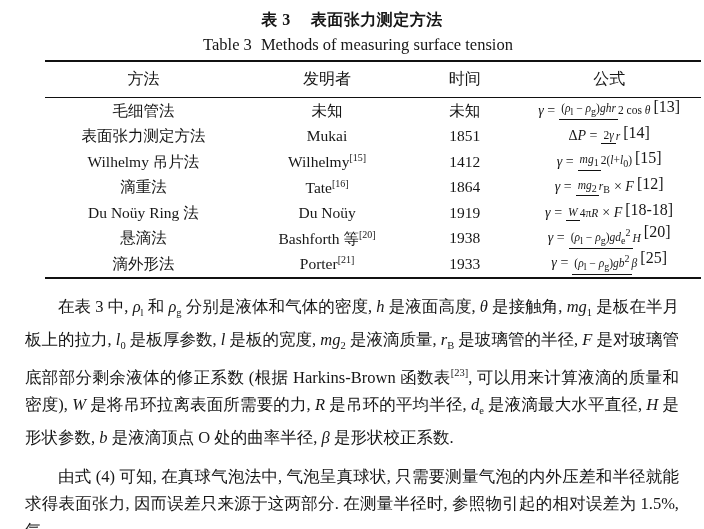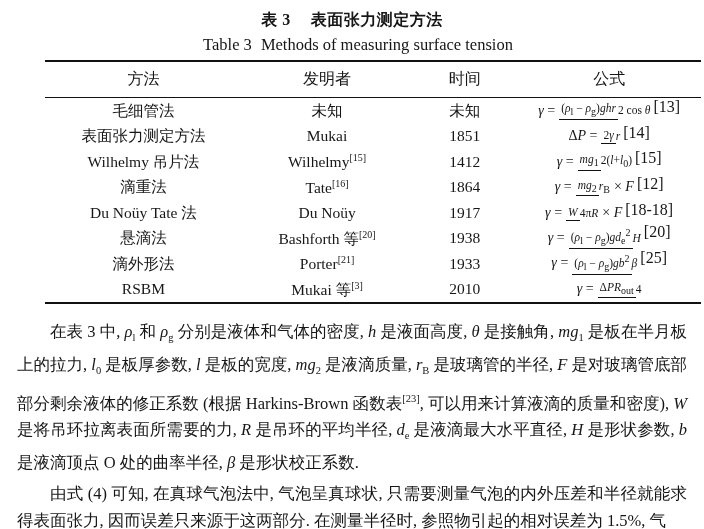--- a/index.html
+++ b/index.html
@@ -90,21 +90,21 @@
     margin-left:-1px;
   }
   
   .body-text{
     margin:14px 1px 0 1px;
     font-size:16.5px;
     line-height:27px;
     text-align:justify;
   }
   .body-text p{
-    margin:4px;
+    margin:12px;
     text-indent:2em;
   }
   .body-text sub,.body-text sup{font-size:10.5px;}
   i{font-style:italic;}
 </style>
 </head>
 <body>
 
 <div class="page">
 
@@ -179,23 +179,23 @@
               <span class="f-lhs"><i>γ</i> =</span>
               <span class="frac">
                 <span class="num"><i>mg</i><sub>2</sub></span>
                 <span class="den"><i>r</i><sub>B</sub></span>
               </span>
               <span class="f-suf">× <i>F</i></span>
               <span class="f-ref">[12]</span>
             </span></td>
         </tr>
         <tr>
-          <td class="c-method">Du Noüy Tate 法</td>
+          <td class="c-method">Du Noüy Ring 法</td>
           <td class="c-inventor">Du Noüy</td>
-          <td class="c-year">1917</td>
+          <td class="c-year">1919</td>
           <td class="c-formula"><span class="formula">
               <span class="f-lhs"><i>γ</i> =</span>
               <span class="frac">
                 <span class="num"><i>W</i></span>
                 <span class="den">4π<i>R</i></span>
               </span>
               <span class="f-suf">× <i>F</i></span>
               <span class="f-ref">[18-18]</span>
             </span></td>
         </tr>
@@ -216,32 +216,20 @@
           <td class="c-method">滴外形法</td>
           <td class="c-inventor">Porter<sup>[21]</sup></td>
           <td class="c-year">1933</td>
           <td class="c-formula"><span class="formula">
               <span class="f-lhs"><i>γ</i> =</span>
               <span class="frac">
                 <span class="num">(<i>ρ</i><sub>l</sub> − <i>ρ</i><sub>g</sub>)<i>gb</i><sup>2</sup></span>
                 <span class="den"><i>β</i></span>
               </span>
               <span class="f-ref">[25]</span>
-            </span></td>
-        </tr>
-        <tr>
-          <td class="c-method">RSBM</td>
-          <td class="c-inventor">Mukai 等<sup>[3]</sup></td>
-          <td class="c-year">2010</td>
-          <td class="c-formula"><span class="formula">
-              <span class="f-lhs"><i>γ</i> =</span>
-              <span class="frac">
-                <span class="num">Δ<i>PR</i><sub>out</sub></span>
-                <span class="den">4</span>
-              </span>
             </span></td>
         </tr>
       </tbody>
   </table>
 
   <div class="body-text">
     <p>在表 3 中, <i>ρ</i><sub>l</sub> 和 <i>ρ</i><sub>g</sub> 分别是液体和气体的密度, <i>h</i> 是液面高度, <i>θ</i> 是接触角, <i>mg</i><sub>1</sub> 是板在半月板上的拉力, <i>l</i><sub>0</sub> 是板厚参数, <i>l</i> 是板的宽度, <i>mg</i><sub>2</sub> 是液滴质量, <i>r</i><sub>B</sub> 是玻璃管的半径, <i>F</i> 是对玻璃管底部部分剩余液体的修正系数 (根据 Harkins-Brown 函数表<sup>[23]</sup>, 可以用来计算液滴的质量和密度), <i>W</i> 是将吊环拉离表面所需要的力, <i>R</i> 是吊环的平均半径, <i>d</i><sub>e</sub> 是液滴最大水平直径, <i>H</i> 是形状参数, <i>b</i> 是液滴顶点 O 处的曲率半径, <i>β</i> 是形状校正系数.</p>
     <p>由式 (4) 可知, 在真球气泡法中, 气泡呈真球状, 只需要测量气泡的内外压差和半径就能求得表面张力, 因而误差只来源于这两部分. 在测量半径时, 参照物引起的相对误差为 1.5%, 气</p>
   </div>
 

